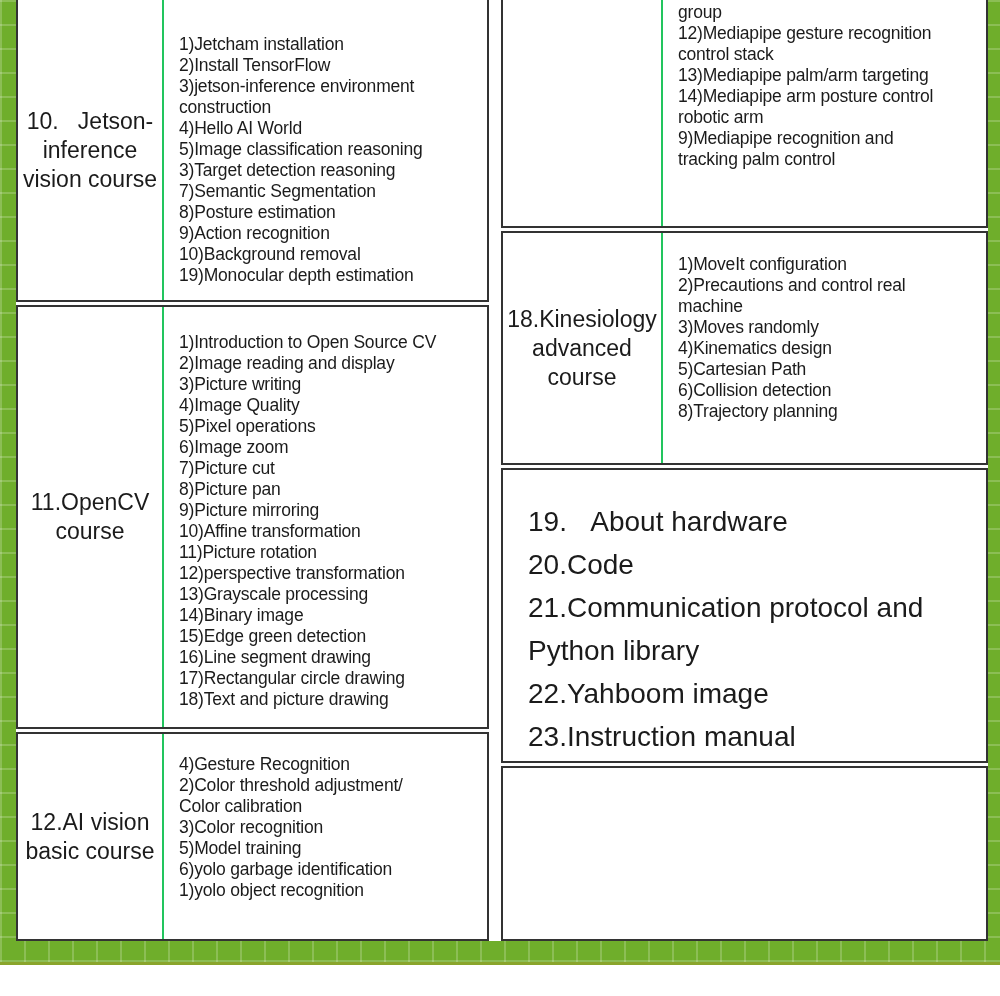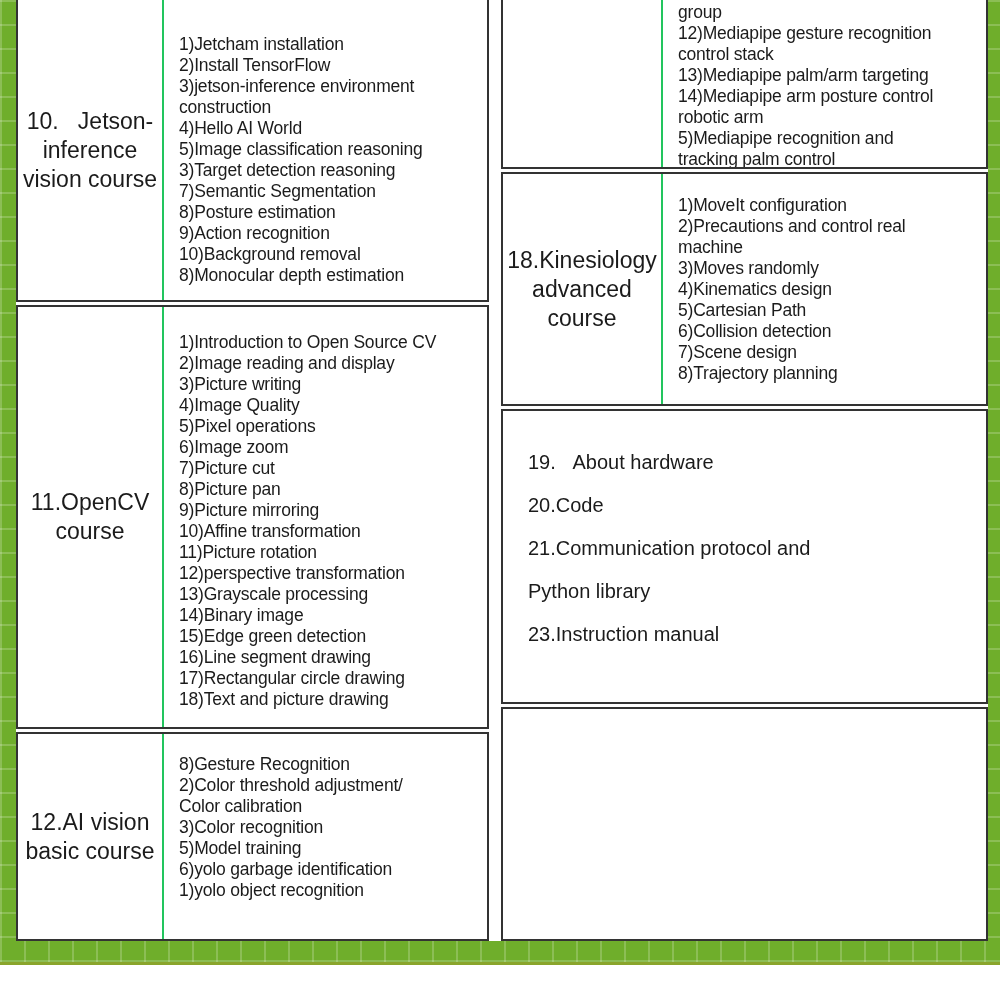--- a/index.html
+++ b/index.html
@@ -49,26 +49,26 @@
   }
   .tbl-left  .label-cell { width:146px; }
   .tbl-right .label-cell { width:160px; }
   .content-cell { flex:1; padding:0 6px 0 15px; overflow:hidden; }
   .item-line {
     font-size:17.5px; line-height:21px;
     letter-spacing:-0.2px;
     white-space:pre-line;
   }
   .big-line {
-    font-size:20px; line-height:43px;
+    font-size:28px; line-height:43px;
     white-space:pre-line;
   }
   
   .l-r1 { height:302px; } .l-r2 { height:424px; } .l-r3 { flex:1; }
-  .r-r1 { height:169px; } .r-r2 { height:234px; } .r-r3 { height:295px; } .r-r4 { flex:1; }
+  .r-r1 { height:228px; } .r-r2 { height:234px; } .r-r3 { height:295px; } .r-r4 { flex:1; }
   
   .c-jetson      { padding-top:19px;margin-top:15px; }
   .c-opencv      { padding-top:25px; }
   .c-aivision    { padding-top:20px; }
   .c-mediapipe   { padding-top:2px; }
   .c-kinesiology { padding-top:21px; }
   .c-big         { padding:30px 10px 0 25px; }
 </style>
 </head>
 <body>
@@ -90,21 +90,21 @@
             <div class="item-line">2)Install TensorFlow</div>
             <div class="item-line">3)jetson-inference environment
 construction</div>
             <div class="item-line">4)Hello AI World</div>
             <div class="item-line">5)Image classification reasoning</div>
             <div class="item-line">3)Target detection reasoning</div>
             <div class="item-line">7)Semantic Segmentation</div>
             <div class="item-line">8)Posture estimation</div>
             <div class="item-line">9)Action recognition</div>
             <div class="item-line">10)Background removal</div>
-            <div class="item-line">8)Monocular depth estimation</div>
+            <div class="item-line">19)Monocular depth estimation</div>
           </div>
       </div>
 
       <div class="row l-r2">
         <div class="label-cell">11.OpenCV
 course</div>
         <div class="content-cell c-opencv">
             <div class="item-line">1)Introduction to Open Source CV</div>
             <div class="item-line">2)Image reading and display</div>
             <div class="item-line">3)Picture writing</div>
@@ -123,21 +123,21 @@
             <div class="item-line">16)Line segment drawing</div>
             <div class="item-line">17)Rectangular circle drawing</div>
             <div class="item-line">18)Text and picture drawing</div>
           </div>
       </div>
 
       <div class="row l-r3">
         <div class="label-cell">12.AI vision
 basic course</div>
         <div class="content-cell c-aivision">
-            <div class="item-line">8)Gesture Recognition</div>
+            <div class="item-line">4)Gesture Recognition</div>
             <div class="item-line">2)Color threshold adjustment/
 Color calibration</div>
             <div class="item-line">3)Color recognition</div>
             <div class="item-line">5)Model training</div>
             <div class="item-line">6)yolo garbage identification</div>
             <div class="item-line">1)yolo object recognition</div>
           </div>
       </div>
 
     </div>
@@ -146,48 +146,48 @@
 
       <div class="row first r-r1">
         <div class="label-cell"></div>
         <div class="content-cell c-mediapipe">
             <div class="item-line">group</div>
             <div class="item-line">12)Mediapipe gesture recognition
 control stack</div>
             <div class="item-line">13)Mediapipe palm/arm targeting</div>
             <div class="item-line">14)Mediapipe arm posture control
 robotic arm</div>
-            <div class="item-line">5)Mediapipe recognition and
+            <div class="item-line">9)Mediapipe recognition and
 tracking palm control</div>
           </div>
       </div>
 
       <div class="row r-r2">
         <div class="label-cell">18.Kinesiology
 advanced
 course</div>
         <div class="content-cell c-kinesiology">
             <div class="item-line">1)MoveIt configuration</div>
             <div class="item-line">2)Precautions and control real
 machine</div>
             <div class="item-line">3)Moves randomly</div>
             <div class="item-line">4)Kinematics design</div>
             <div class="item-line">5)Cartesian Path</div>
             <div class="item-line">6)Collision detection</div>
-            <div class="item-line">7)Scene design</div>
             <div class="item-line">8)Trajectory planning</div>
           </div>
       </div>
 
       <div class="row r-r3">
         <div class="content-cell c-big">
             <div class="big-line">19.&nbsp;&nbsp;&nbsp;About hardware</div>
             <div class="big-line">20.Code</div>
             <div class="big-line">21.Communication protocol and
 Python library</div>
+            <div class="big-line">22.Yahboom image</div>
             <div class="big-line">23.Instruction manual</div>
           </div>
       </div>
 
       <div class="row r-r4">
         <div class="content-cell"></div>
       </div>
 
     </div>
 

